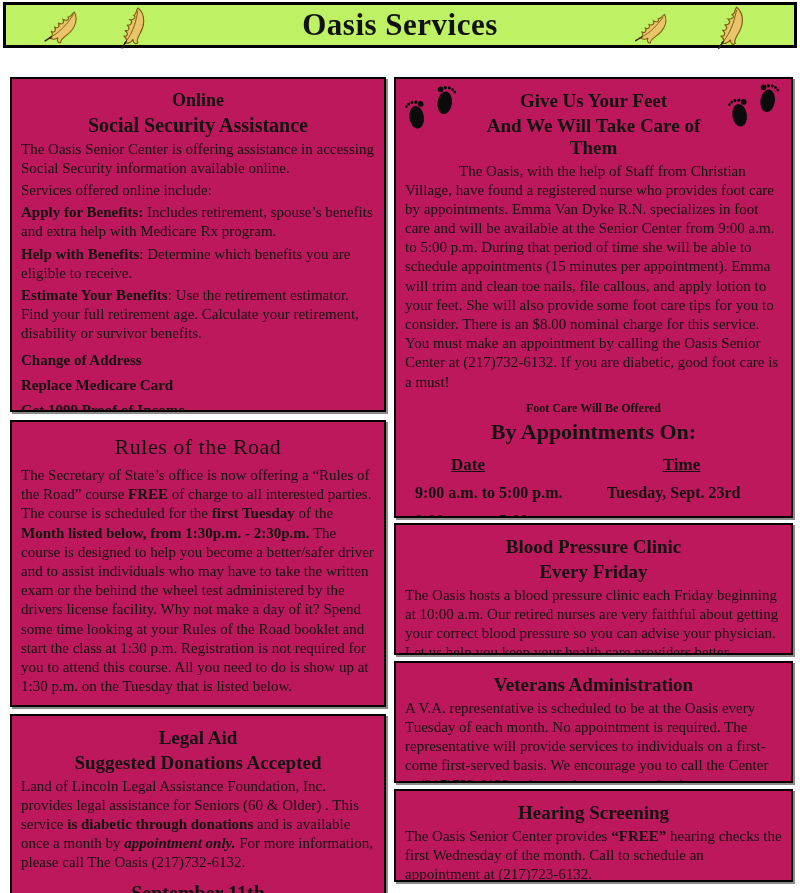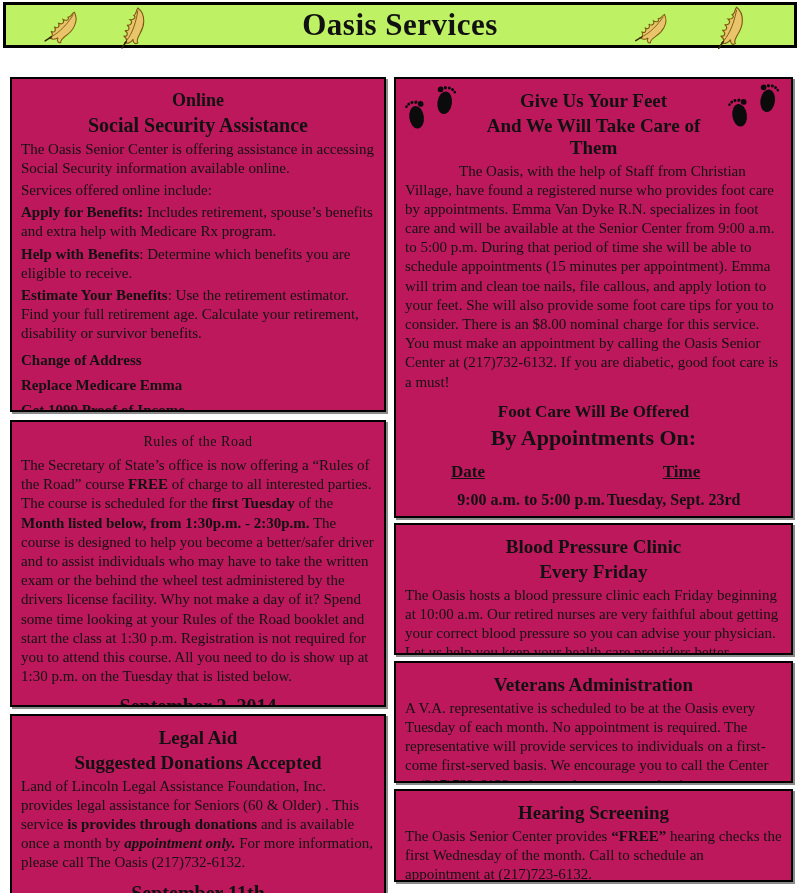--- a/index.html
+++ b/index.html
@@ -19,33 +19,33 @@
     border:3px solid #000;box-sizing:border-box;background:#bef264;
   }
   .hdr-title{
     text-align:center;font-weight:bold;font-size:31px;line-height:40px;
     letter-spacing:.5px;
   }
   .leaf{position:absolute;}
   .title{font-weight:bold;text-align:center;font-size:19px;margin:3px 0;line-height:1.15;}
   .title-sm{font-size:18px;}
   .title-lg{font-size:20px;}
-  .rules-title{font-size:14px;font-weight:normal;text-align:center;margin:4px 0 6px;letter-spacing:.5px;}
+  .rules-title{font-size:22px;font-weight:normal;text-align:center;margin:4px 0 6px;letter-spacing:.5px;}
   .body{font-size:15px;line-height:1.28;margin:3px 0;}
   .indent{text-indent:54px;}
   .bold-line{font-size:15px;font-weight:bold;margin:7px 0;line-height:1.2;}
   .date-line{font-size:20px;font-weight:bold;text-align:center;margin:8px 0;line-height:1.2;}
-  .offer-head{font-size:17px;font-weight:bold;text-align:center;margin:9px 0 2px;line-height:1.25;}
+  .offer-head{font-size:12px;font-weight:bold;text-align:center;margin:9px 0 2px;line-height:1.25;}
   .offer-head2{font-size:22px;font-weight:bold;text-align:center;margin:2px 0 8px;line-height:1.25;font-family:Liberation Serif, serif;}
   .sched{display:grid;grid-template-columns:53% 47%;}
   .sched-hcell{font-size:17px;font-weight:bold;padding:2px 0 4px;}
   .sched-hcell:first-child{padding-left:46px;}
   .sched-hcell:last-child{padding-left:58px;}
   .sched-cell{font-size:16px;font-weight:bold;line-height:1.75;}
-  .sched-cell.time{padding-left:10px;text-align:right;}
+  .sched-cell.time{padding-left:10px;}
   .sched-cell.date{padding-left:2px;}
   .feet-icon{position:absolute;width:58px;height:52px;}
   .feet-left{left:7px;top:5px;}
   .feet-right{right:7px;top:3px;}
   .feet-titles{padding:0 62px;}
 </style>
 </head>
 <body>
 
 <svg width="0" height="0" style="position:absolute" aria-hidden="true">
@@ -99,36 +99,36 @@
 
 <div class="box" style="left:10px;top:57px;width:376px;height:335px">
   <div class="title title-sm">Online</div>
   <div class="title title-lg">Social Security Assistance</div>
   <p class="body">The Oasis Senior Center is offering assistance in accessing Social Security information available online.</p>
   <p class="body">Services offered online include:</p>
   <p class="body"><span class="b">Apply for Benefits:</span><span>  Includes retirement, spouse’s  benefits and extra help with Medicare Rx program.</span></p>
   <p class="body"><span class="b">Help with Benefits</span><span>:  Determine which benefits you are eligible to receive.</span></p>
   <p class="body"><span class="b">Estimate Your Benefits</span><span>:  Use the retirement estimator. Find your full retirement age.  Calculate your retirement, disability or survivor benefits.</span></p>
   <div class="bold-line">Change of Address</div>
-  <div class="bold-line">Replace Medicare Emma</div>
+  <div class="bold-line">Replace Medicare Card</div>
   <div class="bold-line">Get 1099 Proof of  Income</div>
 
 </div>
 
 <div class="box" style="left:10px;top:400px;width:376px;height:287px">
   <div class="rules-title">Rules of the Road</div>
   <p class="body"><span>The Secretary of State’s office is now offering a “Rules of the Road” course </span><span class="b">FREE</span><span> of charge to all interested parties. The course is scheduled for the </span><span class="b">first Tuesday</span><span> of the </span><span class="b">Month listed below, from 1:30p.m. - 2:30p.m.</span><span>  The course is designed to help you become a better/safer driver and to assist individuals who may have to take the written exam or the behind the wheel test administered by the drivers license facility.  Why not make a day of it?  Spend some time looking at your Rules of the Road  booklet and start the class at 1:30 p.m.   Registration is not required for you to attend this course.  All you need to do is show up at 1:30 p.m. on the Tuesday that is listed below.</span></p>
   <div class="date-line">September 2, 2014</div>
 
 </div>
 
 <div class="box" style="left:10px;top:694px;width:376px;height:194px">
   <div class="title">Legal Aid</div>
   <div class="title">Suggested Donations Accepted</div>
-  <p class="body"><span>Land of Lincoln Legal Assistance Foundation, Inc. provides legal assistance for Seniors (60 &amp; Older) . This service </span><span class="b">is provides through donations</span><span> and is available once a month by </span><span class="b i">appointment only.</span><span>  For more information, please call The Oasis (217)732-6132.</span></p>
+  <p class="body"><span>Land of Lincoln Legal Assistance Foundation, Inc. provides legal assistance for Seniors (60 &amp; Older) . This service </span><span class="b">is diabetic through donations</span><span> and is available once a month by </span><span class="b i">appointment only.</span><span>  For more information, please call The Oasis (217)732-6132.</span></p>
   <div class="date-line">September 11th</div>
   <div class="date-line">October 14th</div>
 </div>
 
 <div class="box" style="left:394px;top:57px;width:399px;height:441px">
   <svg class="feet-icon feet-left">
       <use href="#footprints"></use>
     </svg>
   <svg class="feet-icon feet-right">
       <use href="#footprints"></use>

